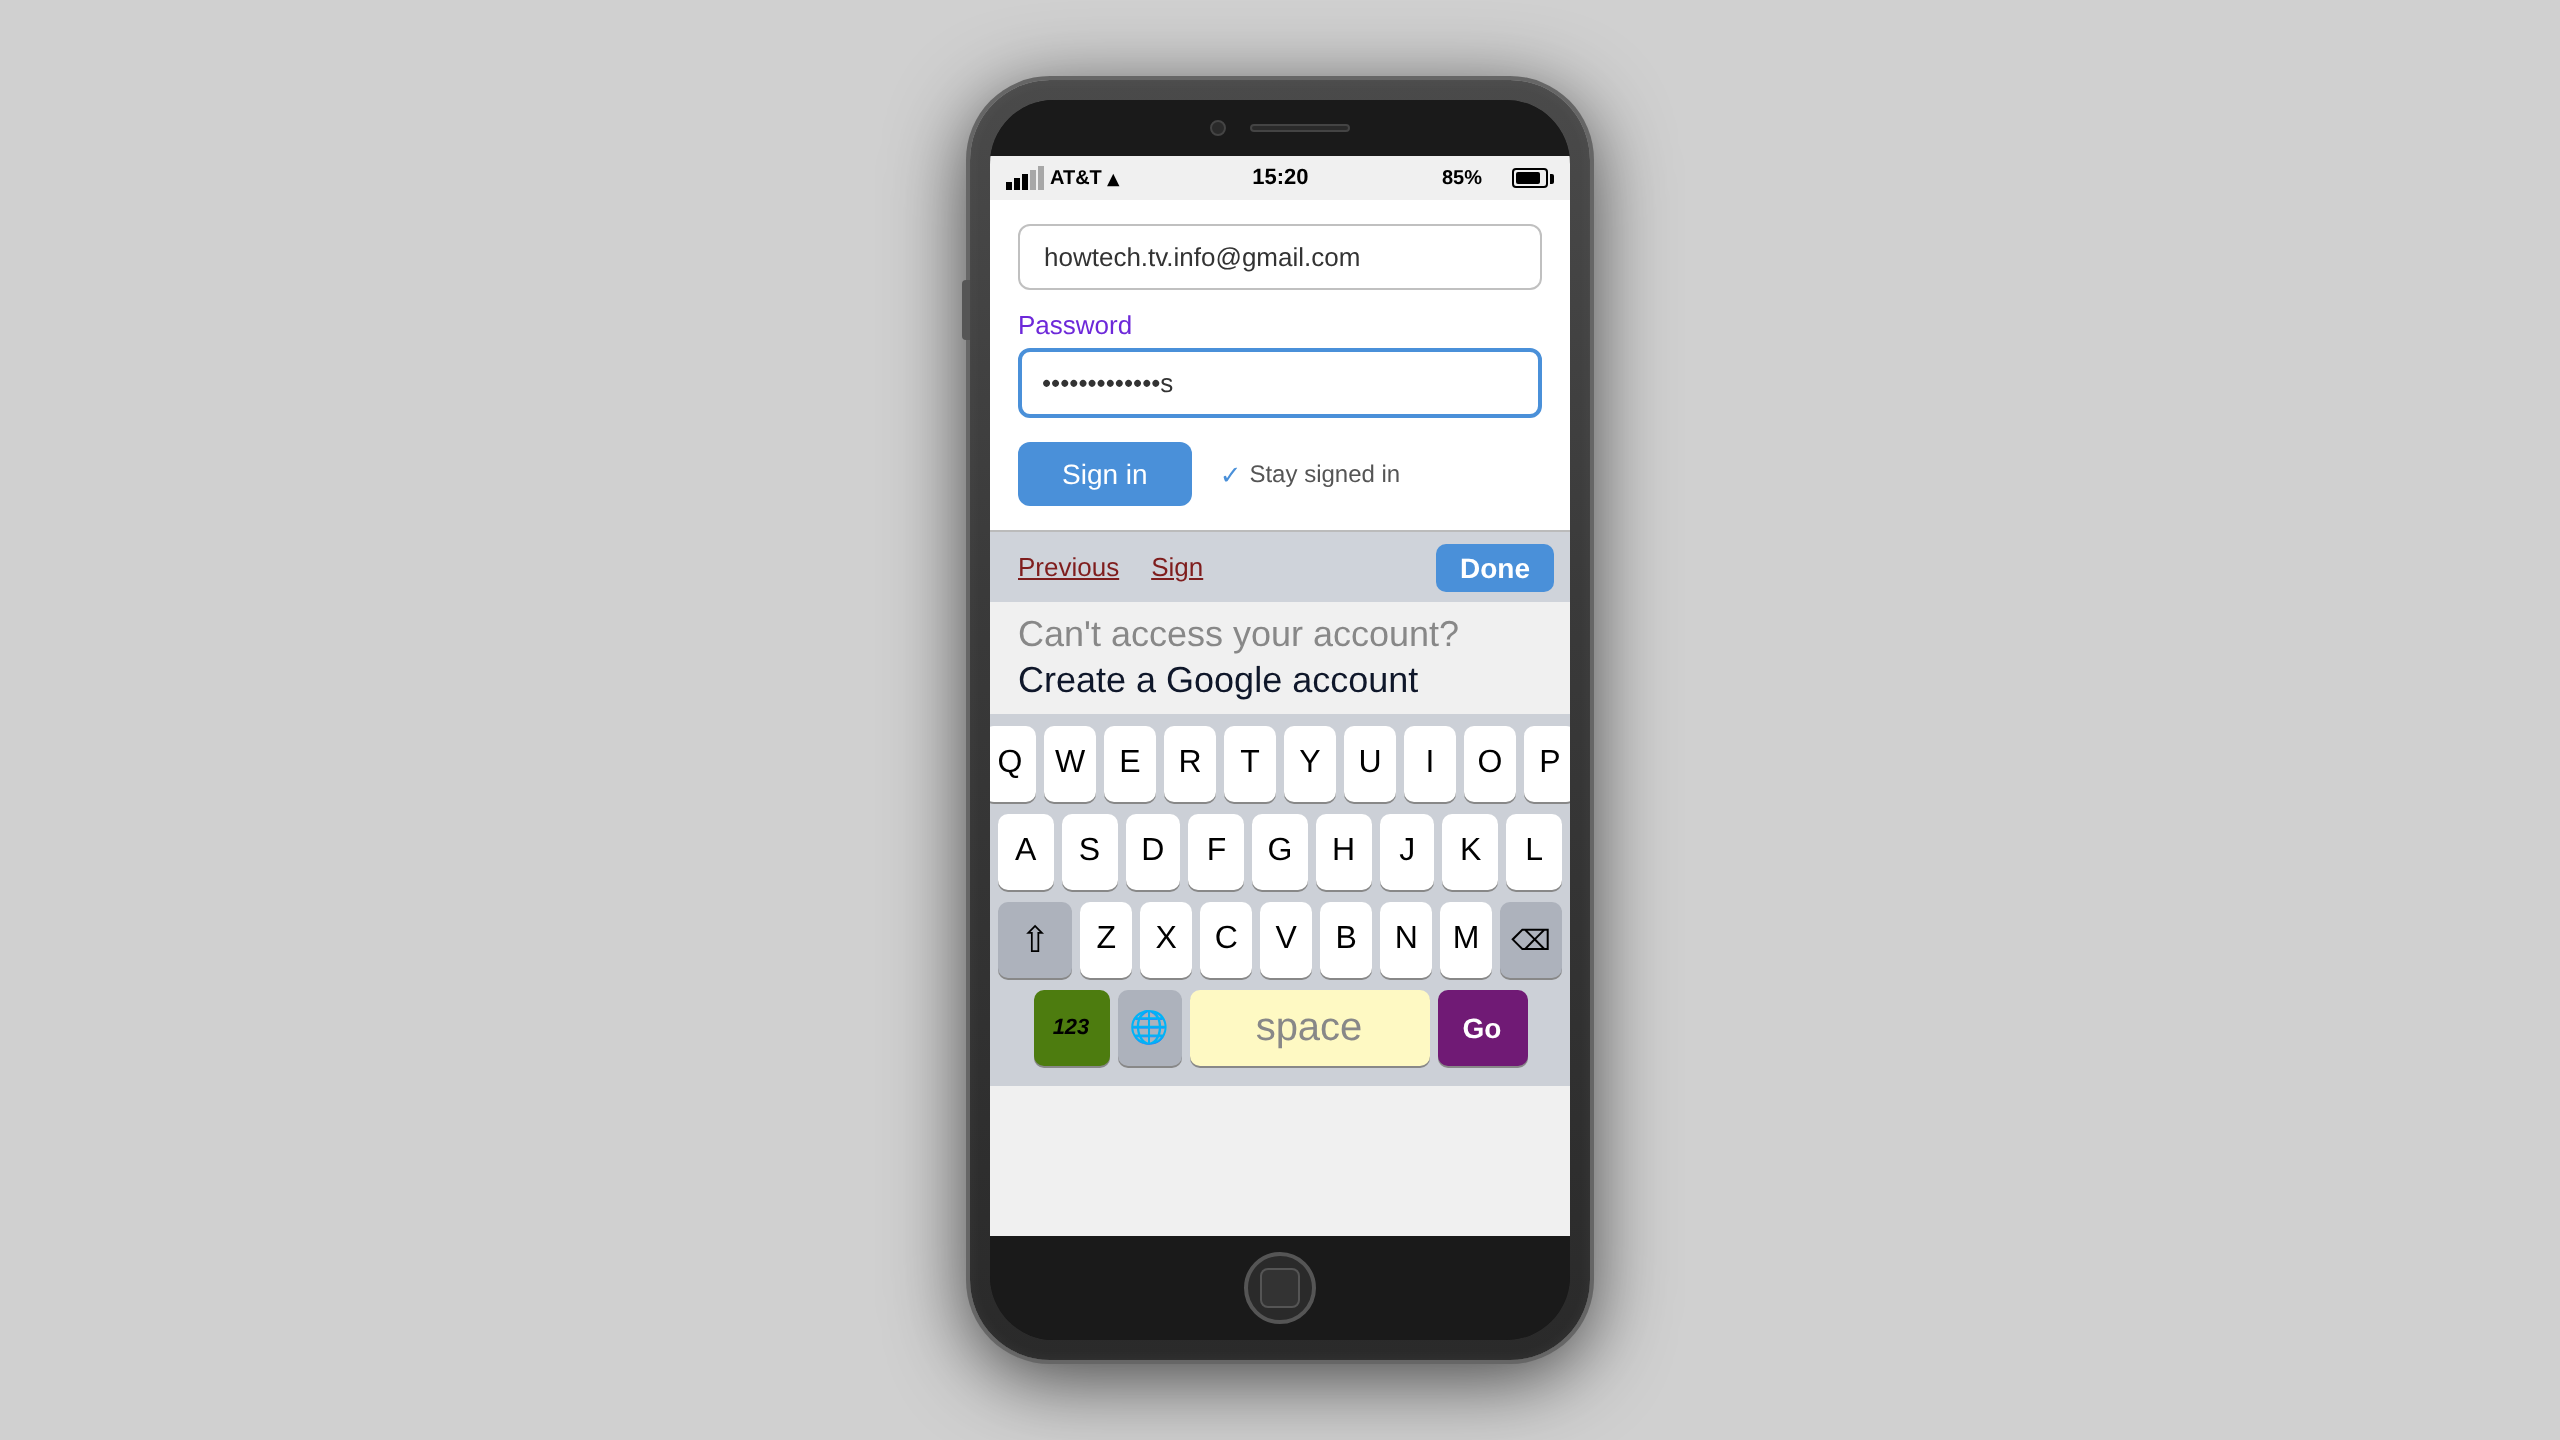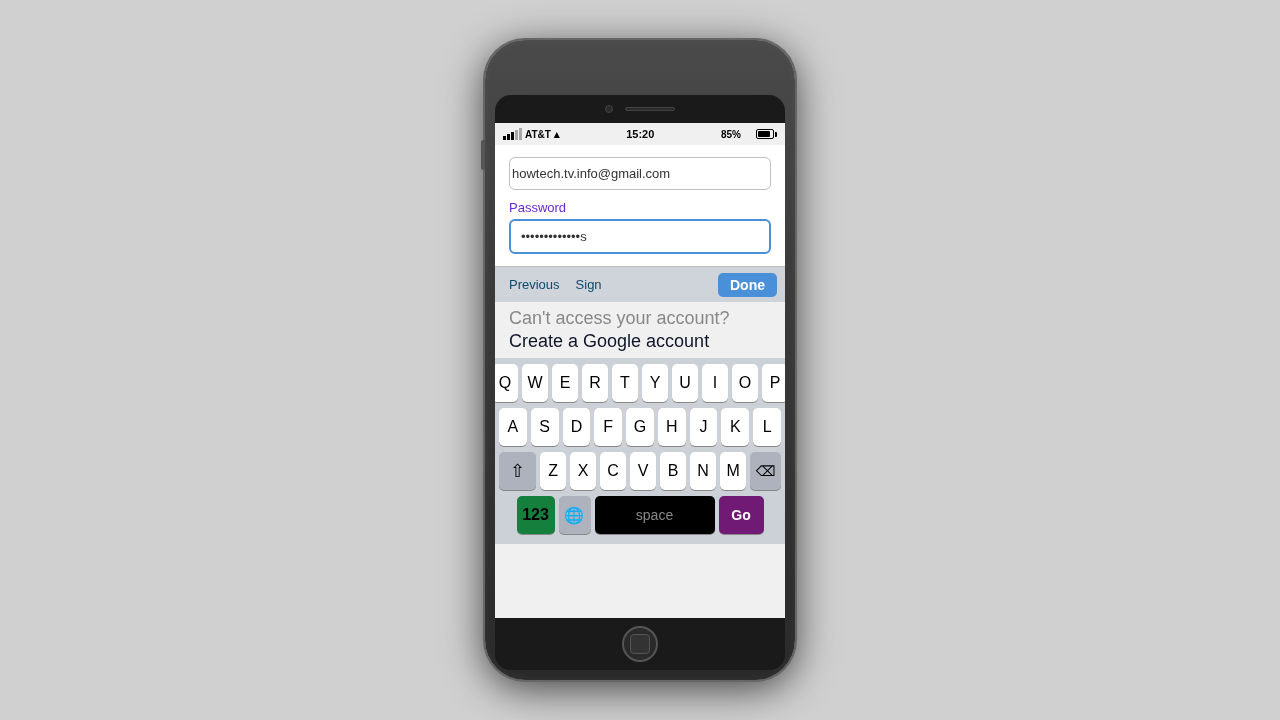--- a/index.html
+++ b/index.html
@@ -24,26 +24,25 @@
       position: relative;
       display: flex;
       flex-direction: column;
       align-items: center;
     }
 
     .phone-inner {
       width: 100%;
       height: 100%;
       background: #1a1a1a;
-      border-radius: 16px;
+      border-radius: 32px;
       overflow: hidden;
       display: flex;
       flex-direction: column;
       position: relative;
-      margin-top: 45px;
     }
 
     
     .phone-outer::before {
       content: '';
       position: absolute;
       left: -4px;
       top: 100px;
       width: 4px;
       height: 30px;
@@ -123,21 +122,21 @@
 
     .form-area {
       background: white;
       padding: 12px 14px;
     }
 
     .email-input {
       width: 100%;
       border: 1px solid #c0c0c0;
       border-radius: 6px;
-      padding: 8px 2px;
+      padding: 8px 12px;
       font-size: 13px;
       color: #333;
       outline: none;
       background: white;
     }
 
     .password-label {
       font-size: 13px;
       color: #6d28d9;
       margin-top: 10px;
@@ -201,23 +200,24 @@
     .toolbar-prev-next {
       display: flex;
       gap: 4px;
     }
 
     .toolbar-btn {
       background: none;
       border: none;
       font-size: 13px;
       font-weight: 500;
-      color: #0c4a6e;
+      color: #7f1d1d;
       cursor: pointer;
       padding: 2px 6px;
+      text-decoration: underline;
     }
 
     .toolbar-done {
       background: #4a90d9;
       color: white;
       border: none;
       border-radius: 5px;
       padding: 4px 12px;
       font-size: 14px;
       font-weight: 600;
@@ -269,42 +269,43 @@
     }
 
     .key-special {
       background: #adb2bc;
       color: #000;
       font-size: 12px;
       font-weight: 500;
     }
 
     .key-space {
-      background: #000000;
+      background: #fef9c3;
       flex: 4;
       max-width: 120px;
-      font-size: 14px;
+      font-size: 20px;
       color: #888;
     }
 
     .key-go {
       background: #701a75;
       color: white;
       font-size: 14px;
       font-weight: 600;
       flex: 1.5;
       max-width: 45px;
     }
 
     .key-123 {
-      background: #15803d;
-      font-size: 16px;
+      background: #4d7c0f;
+      font-size: 11px;
       font-weight: 600;
       flex: 1.5;
       max-width: 38px;
+      font-style: italic;
     }
 
     .key-globe {
       background: #adb2bc;
       font-size: 16px;
       flex: 1;
       max-width: 32px;
     }
 
     .key-backspace {
@@ -434,20 +435,27 @@
     <div class="content-area">
       <div class="form-area">
         
         <input class="email-input" type="text" readonly="" value="howtech.tv.info@gmail.com" style="">
 
         
         <label class="password-label">Password</label>
         <input class="password-input" value="•••••••••••••s" type="text" readonly="" style="">
 
         
+        <div class="button-row">
+          <button class="sign-in-btn">Sign in</button>
+          <div class="stay-signed">
+            <span class="check-icon">✓</span>
+            <span>Stay signed in</span>
+          </div>
+        </div>
       </div>
 
       <div class="keyboard-toolbar">
         <div class="toolbar-prev-next">
           <button class="toolbar-btn">Previous</button>
           <button class="toolbar-btn">Sign</button>
         </div>
         <button class="toolbar-done">Done</button>
       </div>
 

